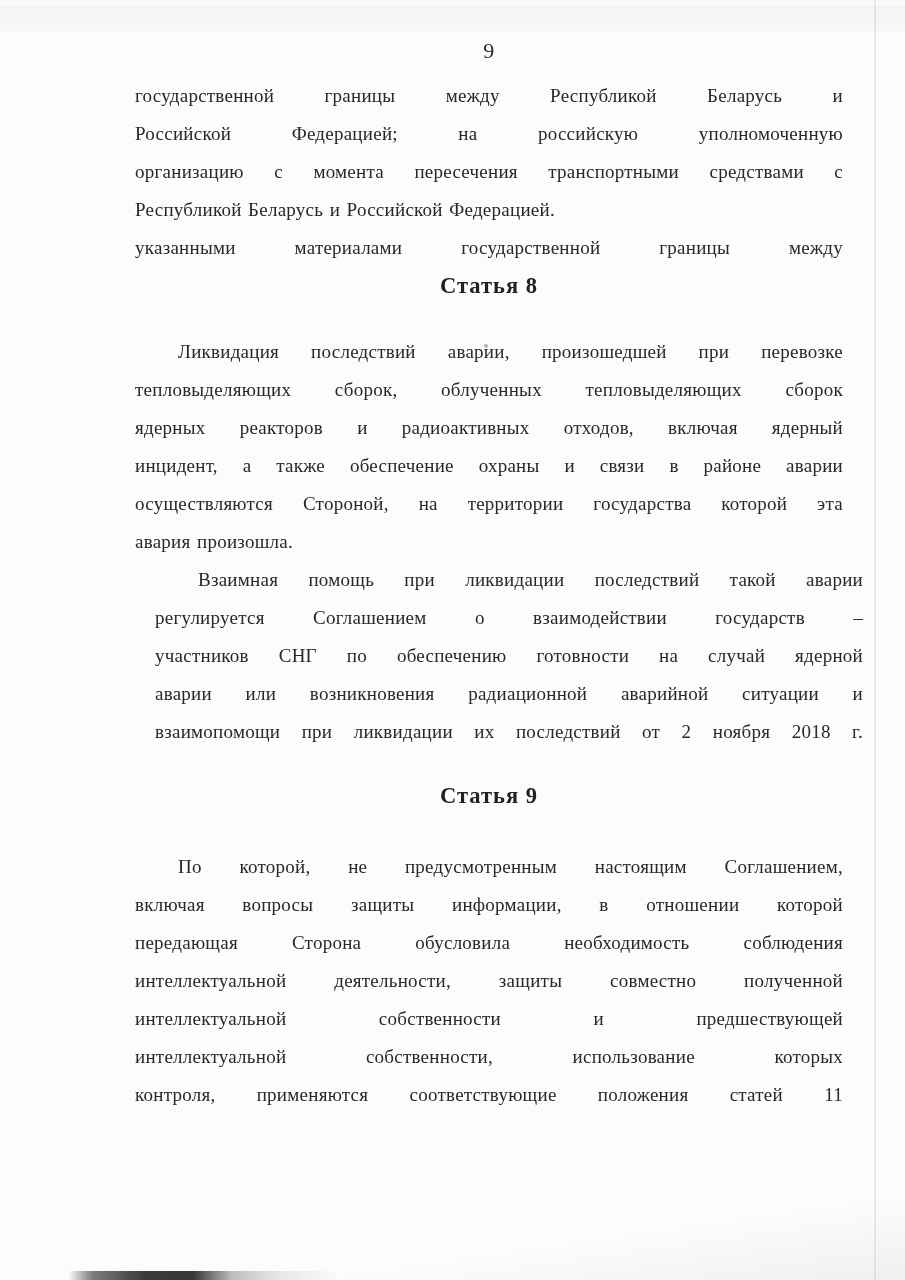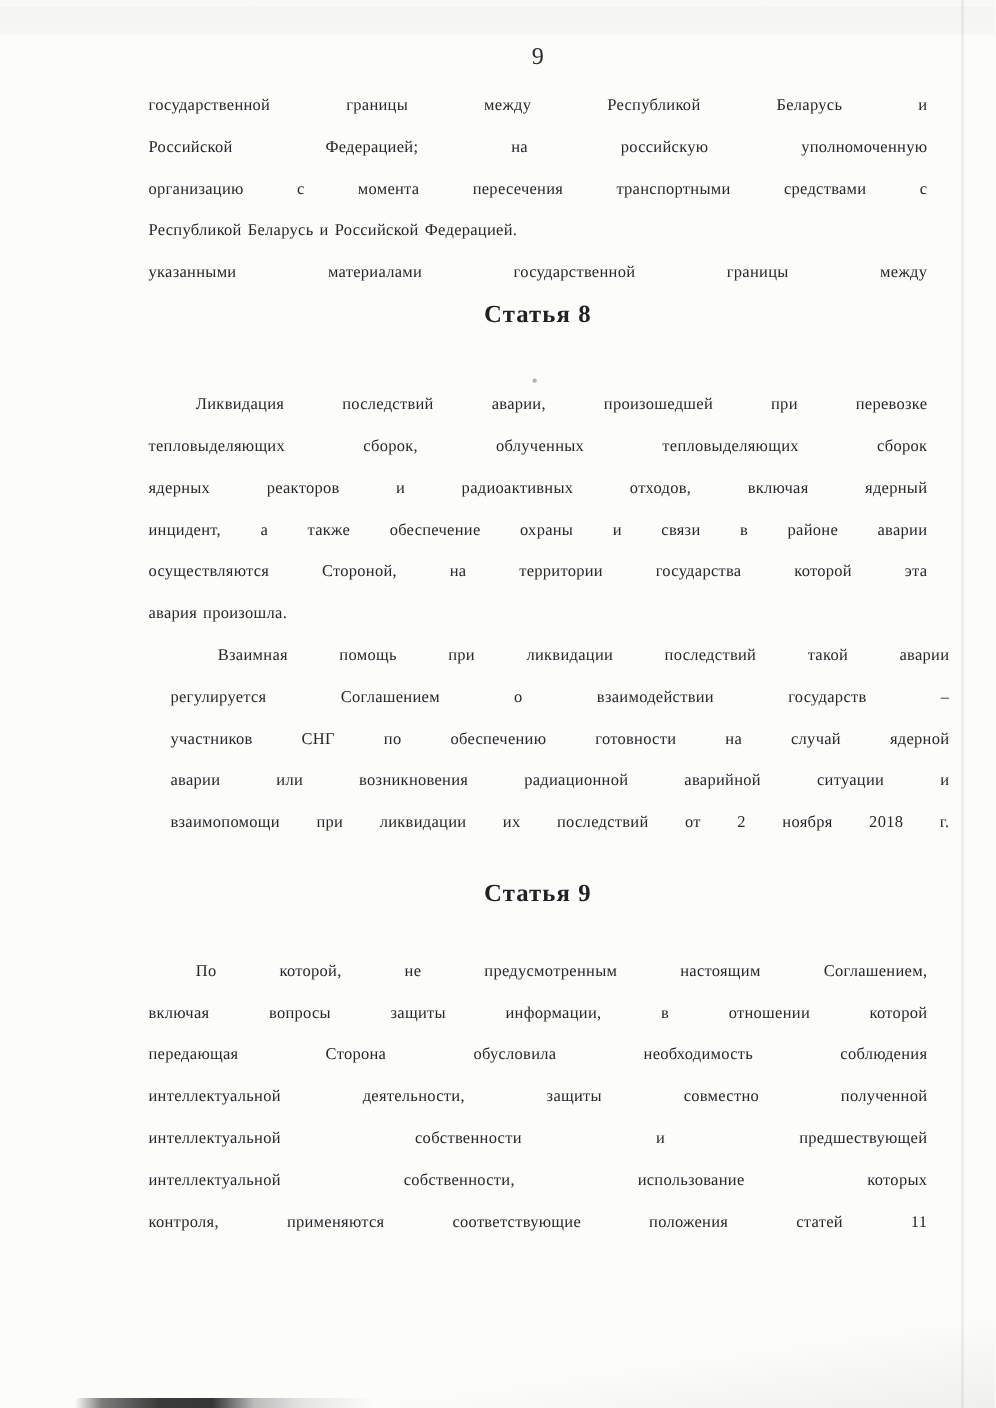--- a/index.html
+++ b/index.html
@@ -38,21 +38,21 @@
     text-align: center;
     font-size: 22.5px;
     font-weight: 700;
     letter-spacing: 1px;
     color: #222;
   }
   .paragraph { width: 708px; }
   .line {
     height: 38px;
     line-height: 38px;
-    font-size: 15px;
+    font-size: 19px;
     letter-spacing: 0.25px;
     word-spacing: 1.5px;
     white-space: normal;
     text-align: justify;
     text-align-last: justify;
     color: #282828;
   }
   .line.indent { padding-left: 43px; }
   .line.last-left { text-align: left; text-align-last: left; }
   
@@ -117,21 +117,21 @@
     <div class="page-number">9</div>
     <div>
         <div class="paragraph" style="margin-top: 7px;">
           <div class="line">государственной границы между Республикой Беларусь и</div>
           <div class="line">Российской Федерацией; на российскую уполномоченную</div>
           <div class="line">организацию с момента пересечения транспортными средствами с</div>
           <div class="line last-left">Республикой Беларусь и Российской Федерацией.</div>
           <div class="line">указанными материалами государственной границы между</div>
         </div>
         <div class="block-heading" style="">Статья 8</div>
-        <div class="paragraph" style="margin-top: 44px;">
+        <div class="paragraph" style="margin-top: 28px;">
           <div class="line indent">Ликвидация последствий аварии, произошедшей при перевозке</div>
           <div class="line">тепловыделяющих сборок, облученных тепловыделяющих сборок</div>
           <div class="line">ядерных реакторов и радиоактивных отходов, включая ядерный</div>
           <div class="line">инцидент, а также обеспечение охраны и связи в районе аварии</div>
           <div class="line">осуществляются Стороной, на территории государства которой эта</div>
           <div class="line last-left">авария произошла.</div>
         </div>
         <div class="paragraph" style="margin-top: 0px; margin-left: 20px;">
           <div class="line indent">Взаимная помощь при ликвидации последствий такой аварии</div>
           <div class="line">регулируется Соглашением о взаимодействии государств –</div>

